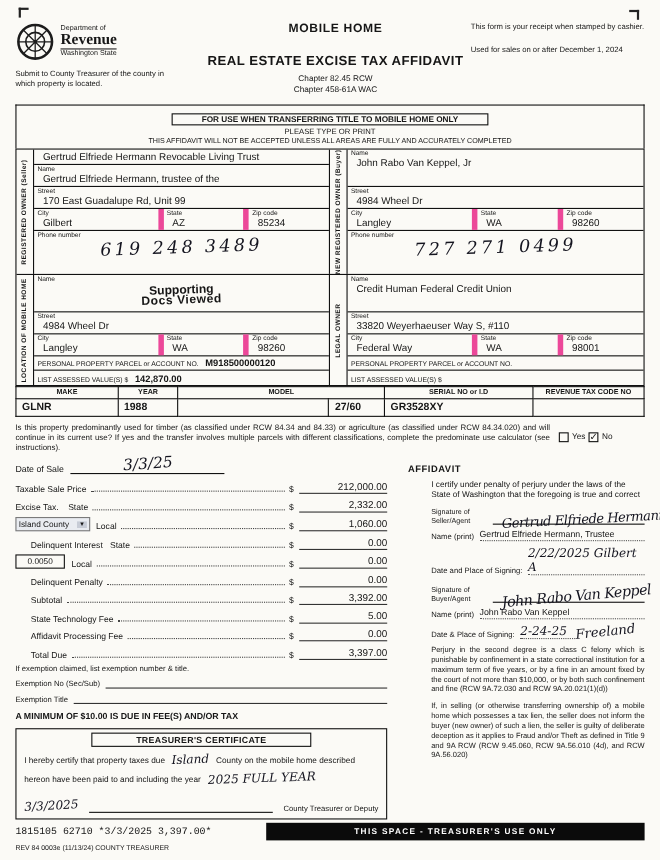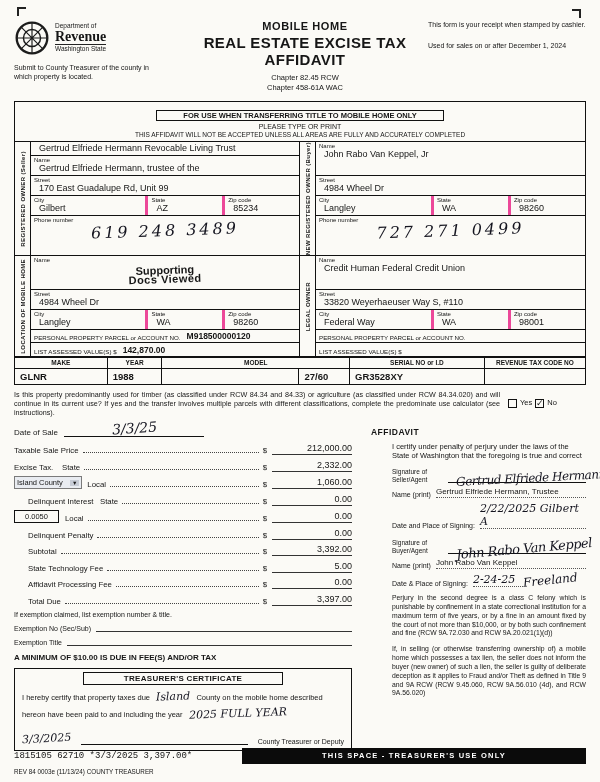--- a/index.html
+++ b/index.html
@@ -18,21 +18,21 @@
   .hd-left { width:168px; display:flex; flex-direction:column; gap:8px; }
   .logo { display:flex; align-items:center; gap:5px; }
   .seal { width:36px; height:36px; flex:none; }
   .logo-text { line-height:1.05; }
   .lt1 { font-size:6.5px; }
   .lt2 { font-size:14px; font-weight:bold; font-family:"Liberation Serif", serif; }
   .lt3 { font-size:6.5px; border-top:1px solid #222; padding-top:1px; }
   .submit-note { font-size:7px; width:150px; line-height:1.25; }
   .title-block { flex:1; text-align:center; }
   .t1 { font-size:11px; font-weight:bold; letter-spacing:.6px; }
-  .t2 { font-size:15px; font-weight:bold; letter-spacing:.4px; margin-top:2px; }
+  .t2 { font-size:12px; font-weight:bold; letter-spacing:.4px; margin-top:16px; }
   .chapters { font-size:7.5px; margin-top:5px; line-height:1.35; }
   .hd-right { width:158px; font-size:7px; line-height:1.3; }
   .used-note { margin-top:12px; }
 
   
   .notice { border:1px solid #111; border-bottom:none; margin-top:8px; text-align:center; padding:2px 0 3px; }
   .n1 { font-size:7.5px; font-weight:bold; display:inline-block; border:1px solid #111; padding:0 26px; }
   .n2 { font-size:7px; margin-top:1px; }
   .n3 { font-size:6.5px; margin-top:1px; }
 
@@ -44,21 +44,21 @@
   .half.left { border-right:1px solid #111; }
   .strip { width:16px; border-right:1px solid #111; display:flex; align-items:center; justify-content:center; flex:none; }
   .strip span { writing-mode:vertical-rl; transform:rotate(180deg); font-size:6px; font-weight:bold;
                 letter-spacing:.4px; white-space:nowrap; }
   .fields { flex:1; display:flex; flex-direction:column; }
   .fld { border-bottom:1px solid #111; padding:1px 3px; }
   .fields .fld:last-child { border-bottom:none; }
   .flab { font-size:6px; }
   .fval { font-size:9px; padding-left:5px; min-height:11px; }
   .csz { display:flex; border-bottom:1px solid #111; }
-  .csz .fld { flex:1; border-bottom:none; border-right:3px solid #ec4899; }
+  .csz .fld { flex:1; border-bottom:none; border-right:5px solid #ec4899; }
   .csz .fld:last-child { border-right:none; }
   .csz .city { flex:1.6; }
   .phone-fld { min-height:30px; }
   .hw { font-family:"DejaVu Serif", serif; font-style:italic; color:#14141f; }
   .phone-hw { font-size:16px; letter-spacing:3px; text-align:center; transform:rotate(-2deg); margin-top:-2px; }
   .stamp { transform:rotate(-2deg); text-align:center; font-weight:bold; line-height:.8; margin:3px 0 1px; }
   .stamp .s1 { font-size:11px; }
   .stamp .s2 { font-size:11px; letter-spacing:.5px; }
   .parcel-row { display:flex; align-items:flex-end; border-bottom:1px solid #111; padding:1px 3px; min-height:13px; }
   .parcel-row:last-child { border-bottom:none; }

